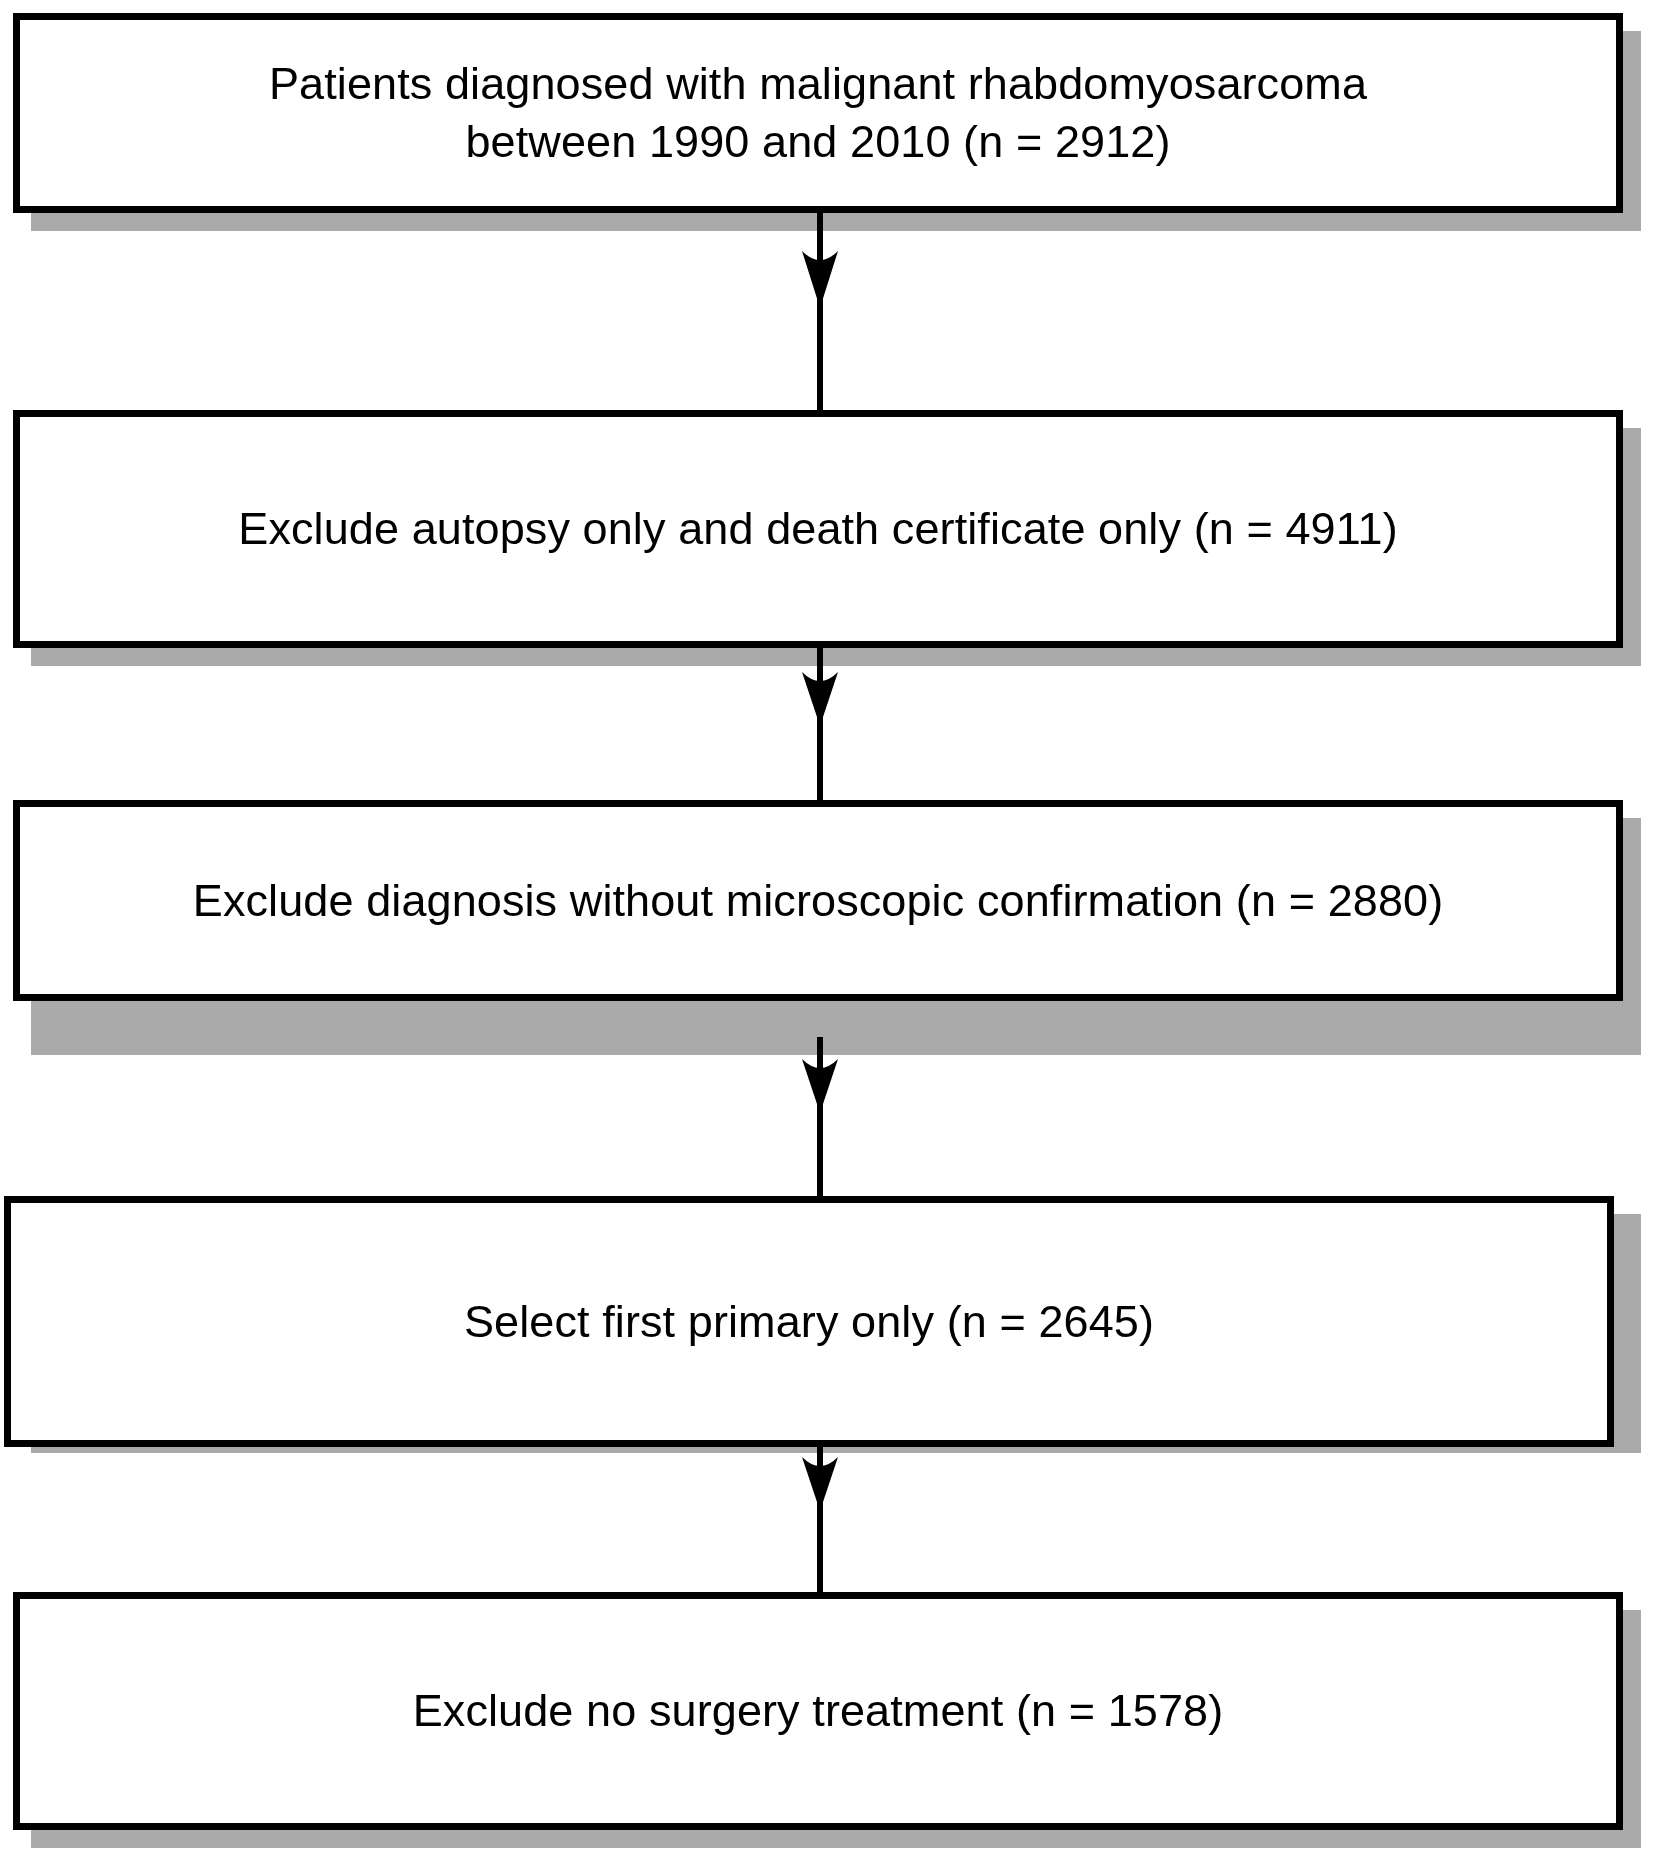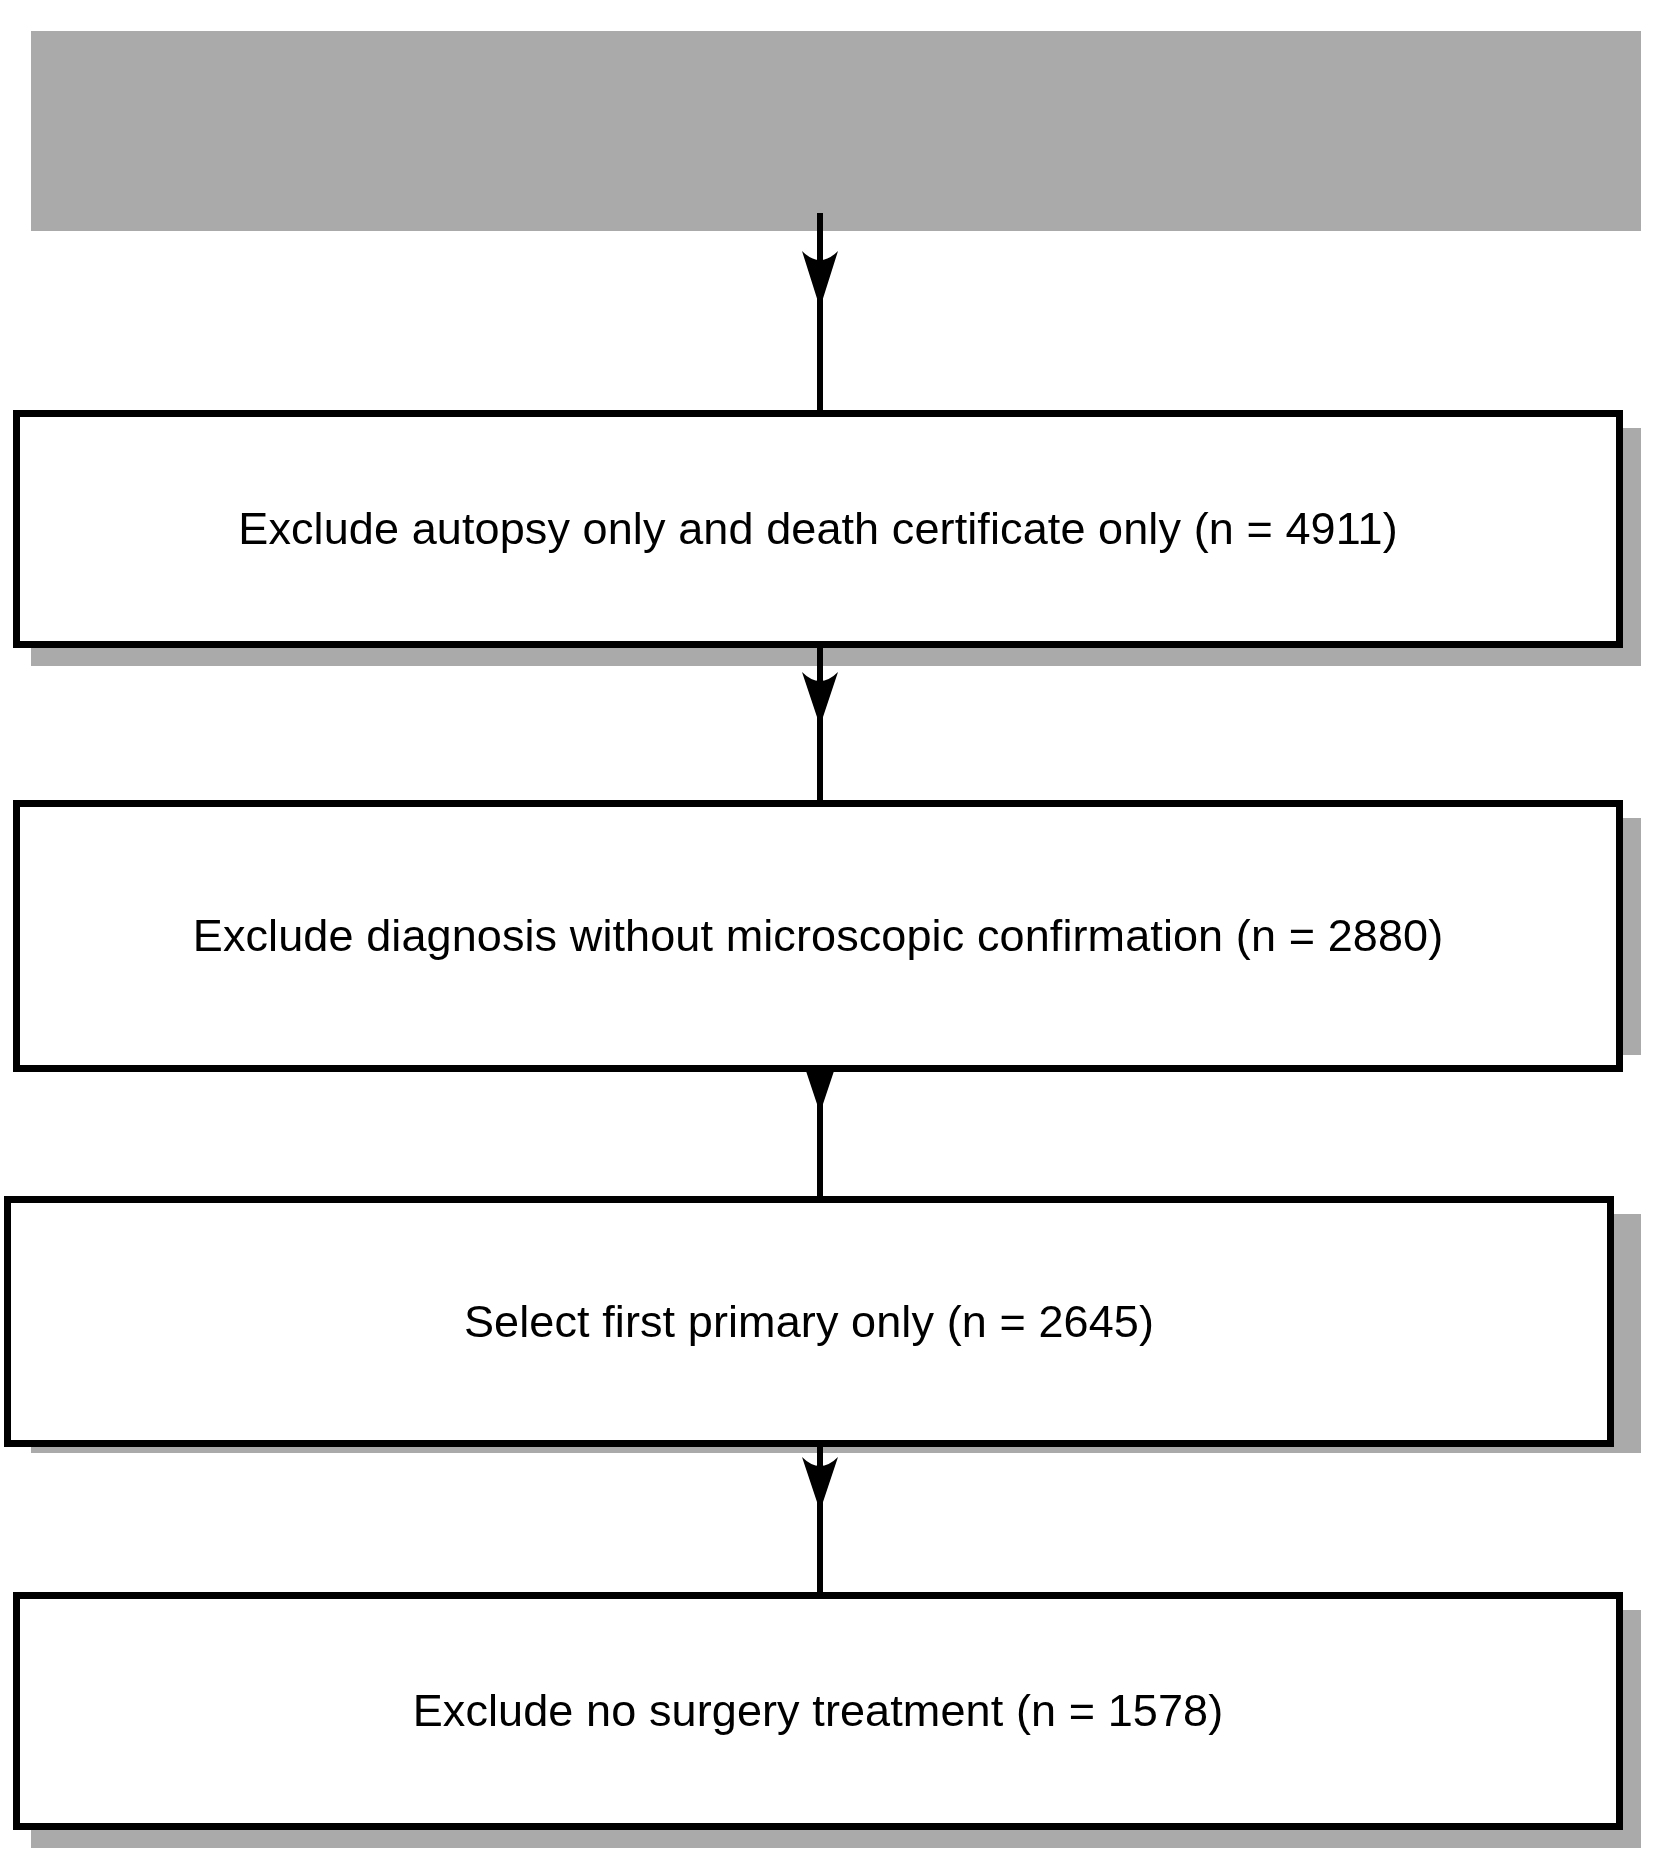--- a/index.html
+++ b/index.html
@@ -56,20 +56,24 @@
     display: block;
     overflow: visible;
   }
 </style>
 </head>
 <body>
 
 <div id="flowchart-canvas">
 
   <div class="flow-box-shadow" style="left:31px; top:31px; width:1610px; height:200px;"></div>
+  <div class="flow-box" style="left:13px; top:13px; width:1610px; height:200px;">
+    <span class="flow-box-label">Patients diagnosed with malignant rhabdomyosarcoma
+between 1990 and 2010 (n = 2912)</span>
+  </div>
 
   <div class="connector" style="left:800px; top:213px; width:40px; height:197px;">
     <svg width="40" height="197" viewBox="0 0 40 197" aria-hidden="true">
       <line x1="20" y1="0" x2="20" y2="197" stroke="#000000" stroke-width="6"></line>
       <path d="M 20 95 L 2 38 Q 20 56 38 38 Z" fill="#000000"></path>
     </svg>
   </div>
 
   <div class="flow-box-shadow" style="left:31px; top:428px; width:1610px; height:238px;"></div>
   <div class="flow-box" style="left:13px; top:410px; width:1610px; height:238px;">
@@ -77,21 +81,21 @@
   </div>
 
   <div class="connector" style="left:800px; top:648px; width:40px; height:152px;">
     <svg width="40" height="152" viewBox="0 0 40 152" aria-hidden="true">
       <line x1="20" y1="0" x2="20" y2="152" stroke="#000000" stroke-width="6"></line>
       <path d="M 20 78 L 2 24 Q 20 42 38 24 Z" fill="#000000"></path>
     </svg>
   </div>
 
   <div class="flow-box-shadow" style="left:31px; top:818px; width:1610px; height:237px;"></div>
-  <div class="flow-box" style="left:13px; top:800px; width:1610px; height:272px;">
+  <div class="flow-box" style="left:13px; top:800px; width:1610px; height:201px;">
     <span class="flow-box-label">Exclude diagnosis without microscopic confirmation (n = 2880)</span>
   </div>
 
   <div class="connector" style="left:800px; top:1037px; width:40px; height:159px;">
     <svg width="40" height="159" viewBox="0 0 40 159" aria-hidden="true">
       <line x1="20" y1="0" x2="20" y2="159" stroke="#000000" stroke-width="6"></line>
       <path d="M 20 76 L 2 22 Q 20 40 38 22 Z" fill="#000000"></path>
     </svg>
   </div>
 

